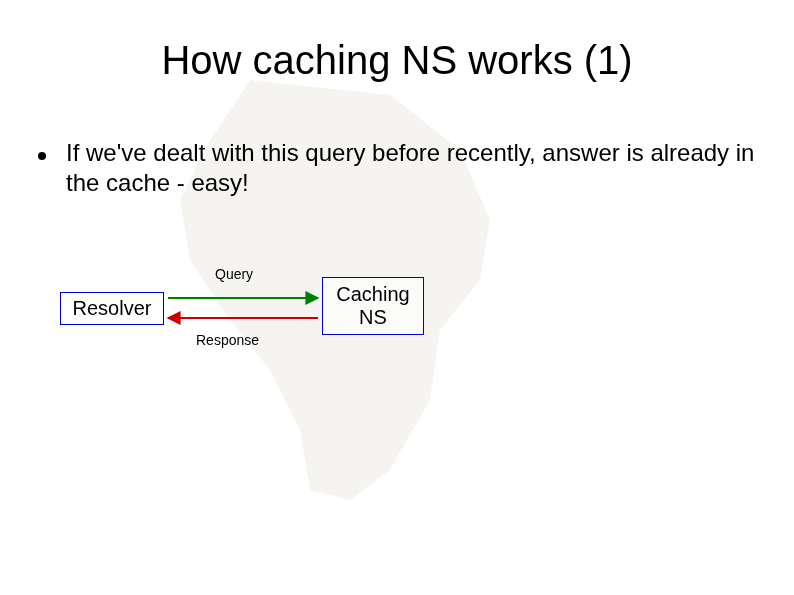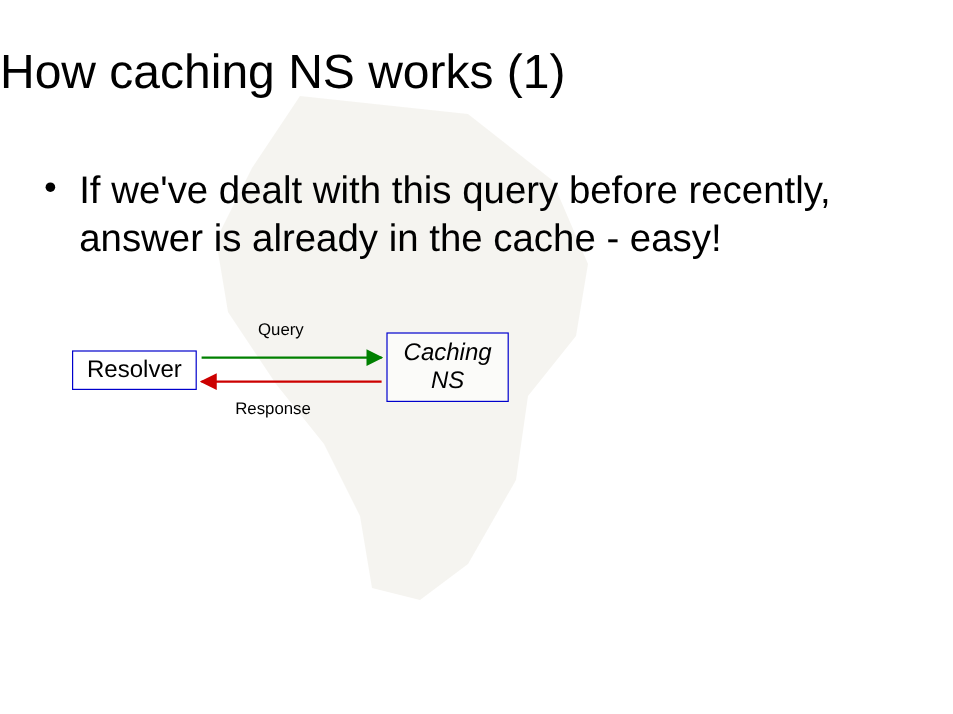--- a/index.html
+++ b/index.html
@@ -22,21 +22,21 @@
     height: 440px;
     pointer-events: none;
     z-index: 0;
     opacity: 0.08;
   }
   .title {
     position: absolute;
     left: 0;
     right: 0;
     top: 38px;
-    text-align: left;
+    text-align: center;
     font-size: 40px;
     font-weight: 400;
     z-index: 1;
   }
   .bullet-row {
     position: absolute;
     left: 38px;
     top: 138px;
     width: 720px;
     display: flex;
@@ -46,21 +46,21 @@
   .bullet-dot {
     width: 8px;
     height: 8px;
     background: #000;
     border-radius: 50%;
     margin-top: 14px;
     margin-right: 20px;
     flex: none;
   }
   .bullet-text {
-    font-size: 32px;
+    font-size: 24px;
     line-height: 1.25;
   }
   .diagram {
     position: absolute;
     left: 60px;
     top: 270px;
     width: 400px;
     height: 120px;
     z-index: 1;
   }
@@ -81,21 +81,20 @@
     top: 22px;
     width: 104px;
     height: 33px;
   }
   .node-caching {
     left: 262px;
     top: 7px;
     width: 102px;
     height: 58px;
     line-height: 1.15;
-    font-style: italic;
   }
   .arrow-label {
     position: absolute;
     font-size: 14px;
   }
   .label-query  { left: 155px; top: -4px; }
   .label-response { left: 136px; top: 62px; text-align: center; }
 </style>
 </head>
 <body>

